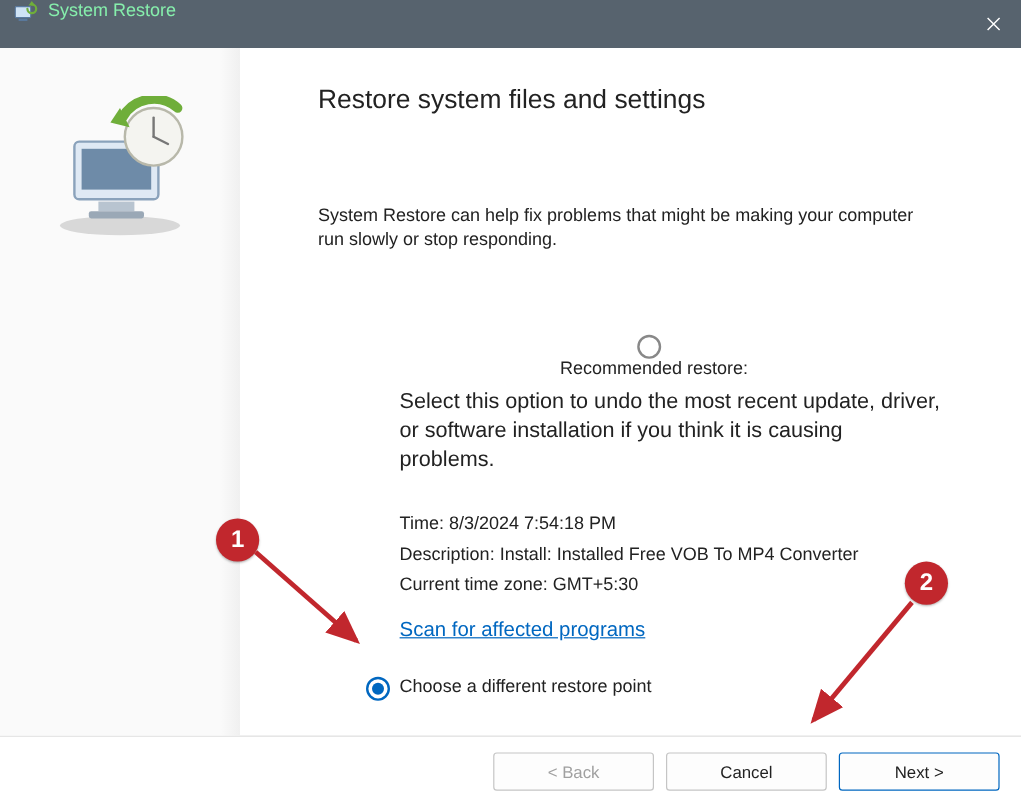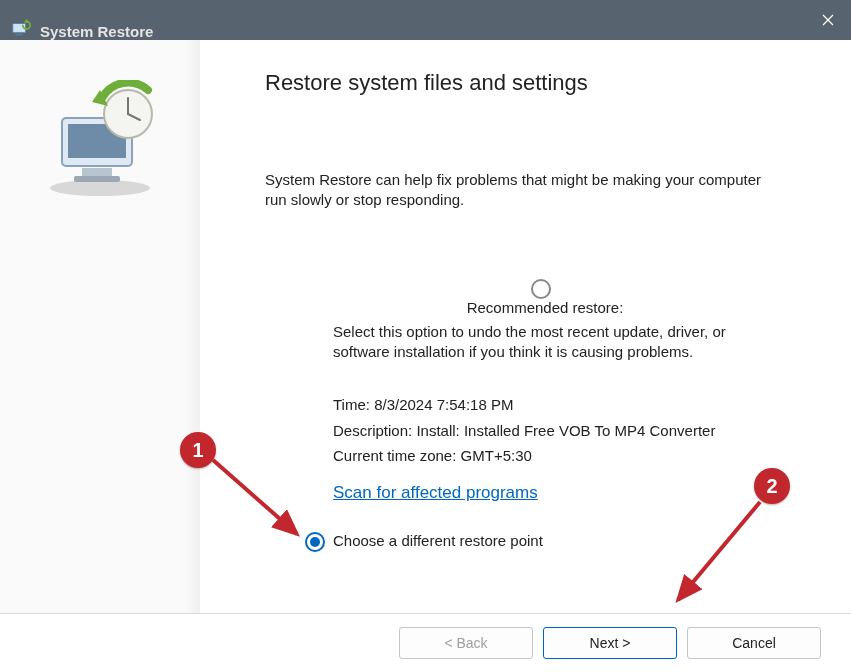--- a/index.html
+++ b/index.html
@@ -17,26 +17,25 @@
   .window {
     width: 851px;
     height: 672px;
     display: flex;
     flex-direction: column;
     box-sizing: border-box;
   }
   .titlebar {
     height: 40px;
     background: #57636e;
-    color: #e5e5e5;
-    display: flex;
-    align-items: flex-end;
+    color: #86efac;
+    display: flex;
+    align-items: flex-start;
     padding: 0 0 0 10px;
     box-sizing: border-box;
-    font-weight: bold;
   }
   .titlebar .title-icon {
     width: 22px;
     height: 22px;
     display: inline-block;
     margin-right: 8px;
   }
   .titlebar .title-text {
     font-size: 15px;
     flex: 1;
@@ -126,21 +125,21 @@
     border-color: #0067c0;
   }
   .radio-inner {
     width: 10px;
     height: 10px;
     background: #0067c0;
     border-radius: 50%;
   }
   .sub-indent {
     margin-left: 28px;
-    font-size: 15px;
+    font-size: 18px;
     line-height: 1.35;
     margin-bottom: 20px;
   }
   .detail-block {
     margin-left: 28px;
     margin-top: 30px;
     font-size: 15px;
     line-height: 1.7;
   }
   .link {
@@ -155,21 +154,21 @@
   .radio-row2 {
     display: flex;
     align-items: flex-start;
     margin-top: 29px;
   }
   .footer {
     height: 58px;
     display: flex;
     align-items: center;
     justify-content: flex-end;
-    padding-right: 30px;
+    padding-right: 18px;
     box-sizing: border-box;
     gap: 10px;
     background: #fff;
   }
   .btn {
     min-width: 100px;
     height: 30px;
     font-size: 14px;
     border: 1px solid #c5c5c5;
     background: #fdfdfd;
@@ -287,22 +286,22 @@
             </span>
             <span>Choose a different restore point</span>
           </div>
 
         </div>
       </div>
     </div>
 
     <div class="footer">
       <div class="btn disabled">&lt; Back</div>
+      <div class="btn">Cancel</div>
       <div class="btn primary">Next &gt;</div>
-      <div class="btn">Cancel</div>
     </div>
   </div>
 </div>
 
 <div class="callout" style="left:180px; top:432px;">1</div>
 <svg class="arrow" style="left:205px; top:452px;" width="110" height="100">
   <defs>
     <marker id="ah1" markerWidth="8" markerHeight="8" refX="6" refY="3" orient="auto">
       <path d="M0,0 L7,3 L0,6 Z" fill="#c1272d"></path>
     </marker>

